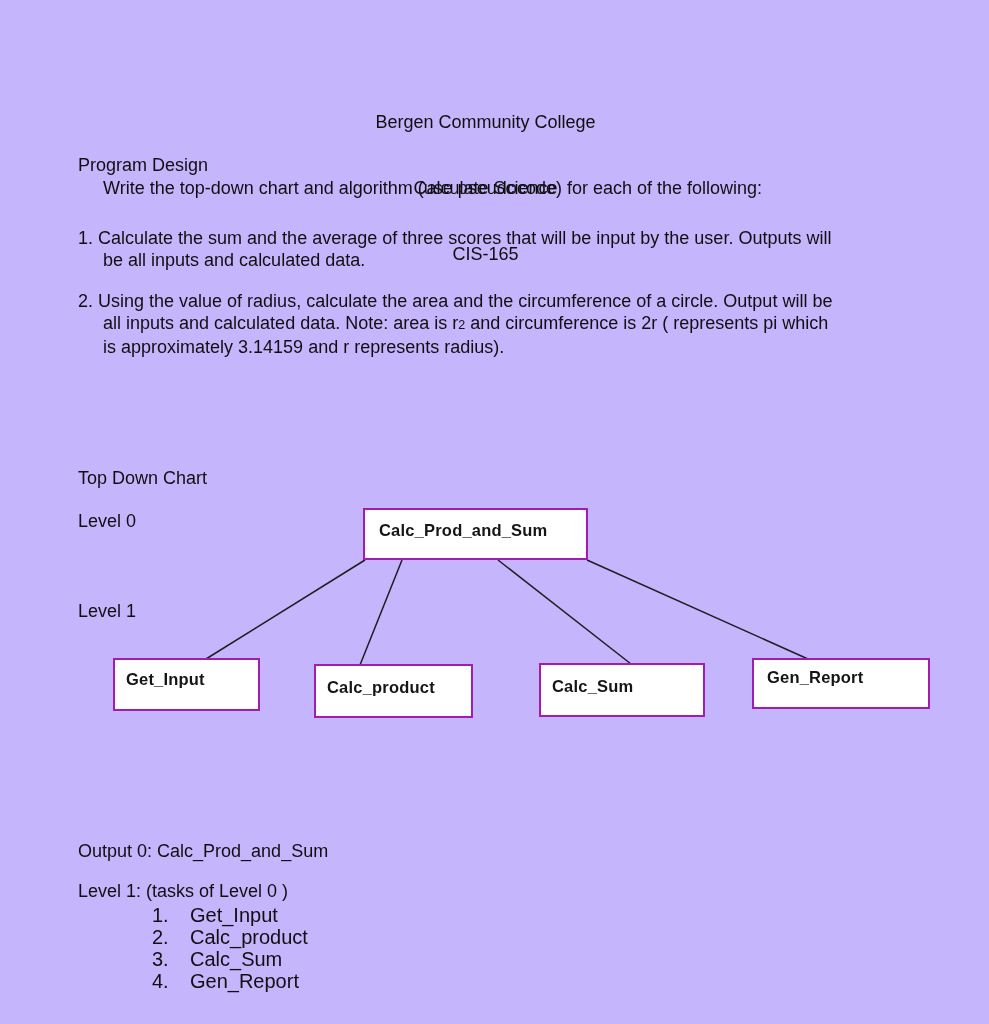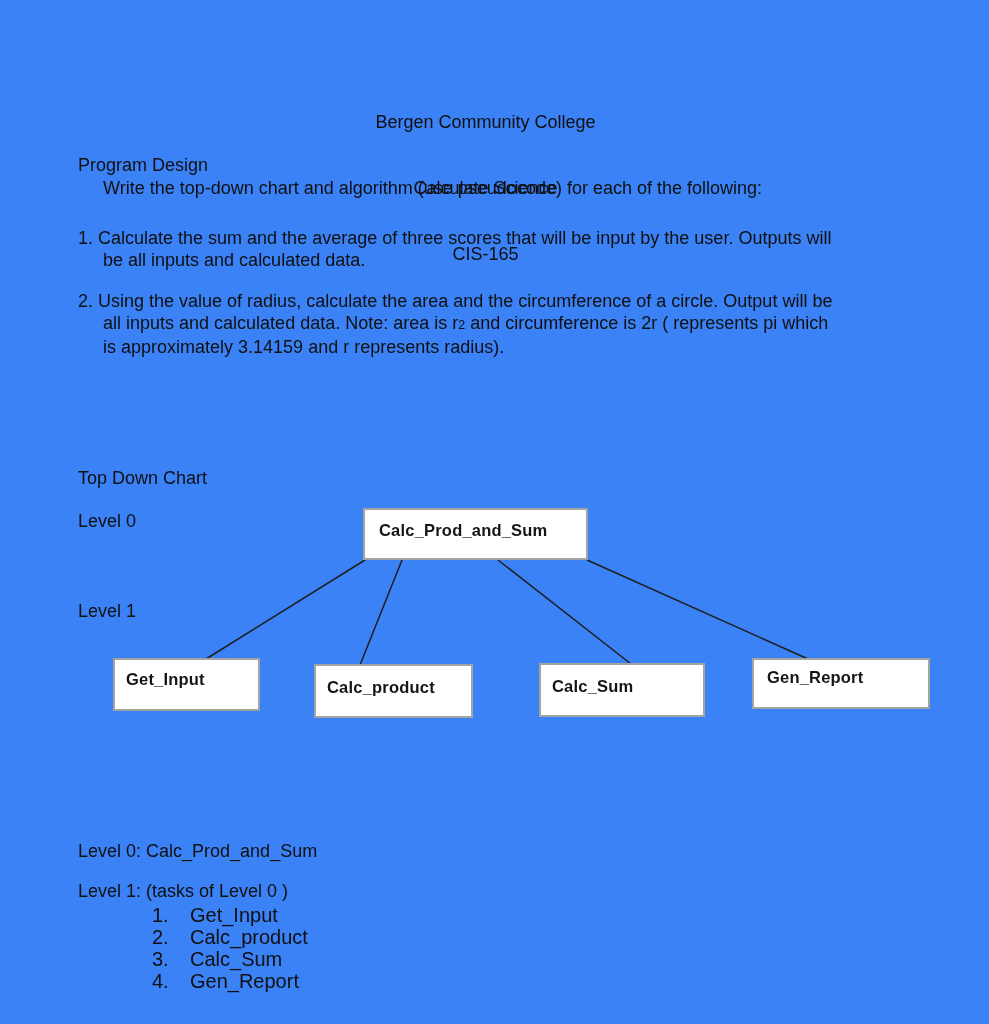--- a/index.html
+++ b/index.html
@@ -1,20 +1,20 @@
 <!DOCTYPE html>
 <html><head>
 <meta charset="utf-8">
 <style>
   html, body { margin: 0; padding: 0; background: #e9e9e9; }
   .page {
     position: relative;
     width: 989px;
     height: 1024px;
-    background: #3b82f6;
+    background: #c4b5fd;
     font-family: "Liberation Sans", "DejaVu Sans", sans-serif;
     color: #101010;
     overflow: hidden;
   }
   .txt {
     position: absolute;
     font-size: 18px;
     line-height: 22px;
     white-space: pre-wrap;
     color: #101010;
@@ -30,21 +30,21 @@
   
   .connectors {
     position: absolute;
     left: 0; top: 0;
     width: 989px; height: 1024px;
     pointer-events: none;
   }
   .node {
     position: absolute;
     box-sizing: border-box;
-    border: 2px solid #a3a3a3;
+    border: 2px solid #a21caf;
     background: #ffffff;
     font-size: 16.5px;
     font-weight: bold;
     letter-spacing: 0.2px;
     color: #151515;
   }
   .node span { display: block; }
   .list-row { position: absolute; left: 152px; font-size: 20px; line-height: 22px; }
   .list-row .num { display: inline-block; width: 38px; }
 </style>
@@ -91,21 +91,21 @@
   <div class="node" style="left:314px; top:664px; width:159px; height:54px; padding:12px 0 0 11px;">
     <span>Calc_product</span>
   </div>
   <div class="node" style="left:539px; top:663px; width:166px; height:54px; padding:12px 0 0 11px;">
     <span>Calc_Sum</span>
   </div>
   <div class="node" style="left:752px; top:658px; width:178px; height:51px; padding:8px 0 0 13px;">
     <span>Gen_Report</span>
   </div>
 
-  <div class="txt" style="left:78px; top:840px;">Level 0: Calc_Prod_and_Sum</div>
+  <div class="txt" style="left:78px; top:840px;">Output 0: Calc_Prod_and_Sum</div>
   <div class="txt" style="left:78px; top:880px;">Level 1: (tasks of Level 0 )</div>
 
   <div class="list-row" style="top:904px;">
     <span class="num">1.</span><span>Get_Input</span>
   </div>
   <div class="list-row" style="top:926px;">
     <span class="num">2.</span><span>Calc_product</span>
   </div>
   <div class="list-row" style="top:948px;">
     <span class="num">3.</span><span>Calc_Sum</span>

